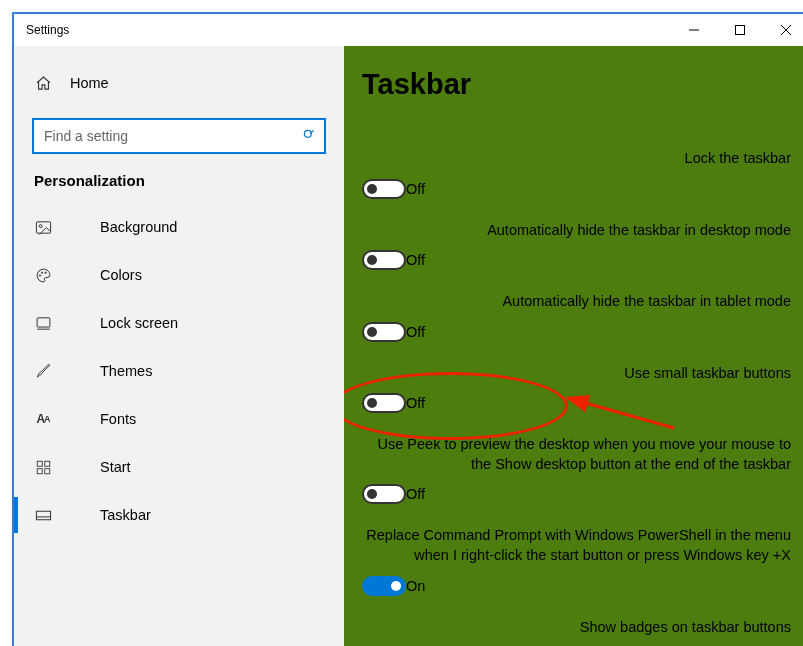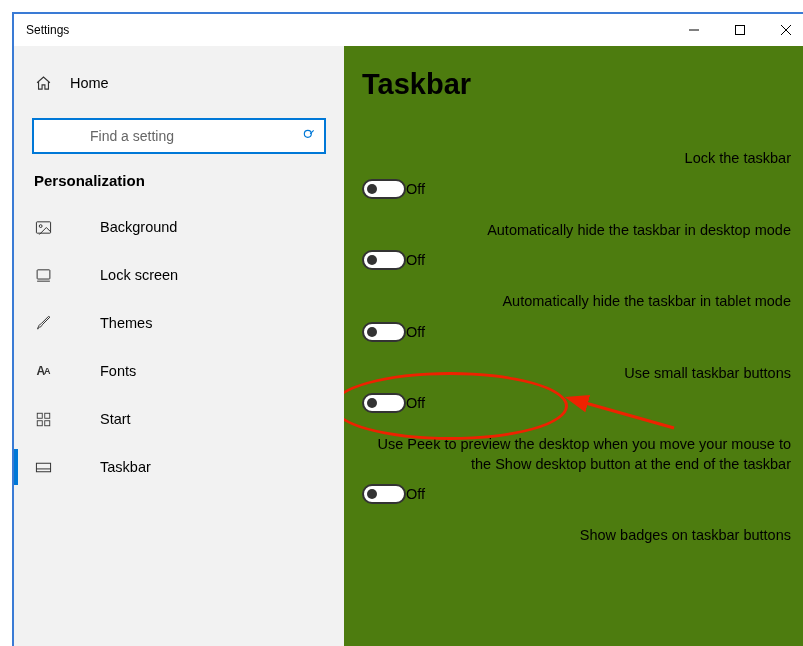--- a/index.html
+++ b/index.html
@@ -76,21 +76,20 @@
   .search-wrap {
     margin: 12px 18px 0 18px;
   }
   .search-box {
     position: relative;
     border: 2px solid #0078d7;
     height: 32px;
     background: #fff;
     display: flex;
     align-items: center;
-    padding-left: 46px;
   }
   .search-input {
     border: none;
     outline: none;
     flex: 1;
     height: 100%;
     padding: 0 10px;
     font-size: 14px;
     color: #666;
     font-family: inherit;
@@ -244,20 +243,31 @@
                 <rect x="2" y="4" width="20" height="16" rx="1"></rect>
                 <circle cx="8" cy="10" r="2"></circle>
                 <path d="M22 18l-6-6-10 10"></path>
               </svg>
           </span>
           <span>Background</span>
         </div>
         <div class="nav-item">
           <span class="nav-icon">
             <svg width="17" height="17" viewBox="0 0 24 24" fill="none" stroke="currentColor" stroke-width="1.4">
+                <path d="M12 3a9 9 0 1 0 0 18c1 0 2-1 2-2s-1-1-1-2 1-2 2-2h2a4 4 0 0 0 4-4c0-4-4-8-9-8z"></path>
+                <circle cx="7" cy="12" r="1"></circle>
+                <circle cx="10" cy="8" r="1"></circle>
+                <circle cx="15" cy="8" r="1"></circle>
+              </svg>
+          </span>
+          <span>Colors</span>
+        </div>
+        <div class="nav-item">
+          <span class="nav-icon">
+            <svg width="17" height="17" viewBox="0 0 24 24" fill="none" stroke="currentColor" stroke-width="1.4">
                 <rect x="3" y="4" width="18" height="13" rx="1"></rect>
                 <line x1="3" y1="20" x2="21" y2="20"></line>
               </svg>
           </span>
           <span>Lock screen</span>
         </div>
         <div class="nav-item">
           <span class="nav-icon">
             <svg width="17" height="17" viewBox="0 0 24 24" fill="none" stroke="currentColor" stroke-width="1.4">
                 <path d="M4 20c0-2 2-3 3-3 2 0 2-2 4-4L21 3l-2-1-10 10c-2 2-4 2-4 4-1 1-1 3-1 4z"></path>
@@ -330,20 +340,27 @@
         </div>
 
         <div class="setting-block">
           <div class="setting-label">Use Peek to preview the desktop when you move your mouse to the Show desktop button at the end of the taskbar</div>
           <div class="toggle-row">
             <div class="toggle toggle-off"></div>
             <span class="toggle-state">Off</span>
           </div>
         </div>
 
+        <div class="setting-block">
+          <div class="setting-label">Replace Command Prompt with Windows PowerShell in the menu when I right-click the start button or press Windows key +X</div>
+          <div class="toggle-row">
+            <div class="toggle toggle-on"></div>
+            <span class="toggle-state">On</span>
+          </div>
+        </div>
 
         <div class="setting-block" style="margin-bottom:0;">
           <div class="setting-label">Show badges on taskbar buttons</div>
         </div>
 
       </div>
 
       <div class="annot-ellipse" style="left:-12px; top:326px; width:230px; height:62px;"></div>
       <svg class="annot-arrow" style="left:220px; top:342px;" width="120" height="50">
         <defs>

